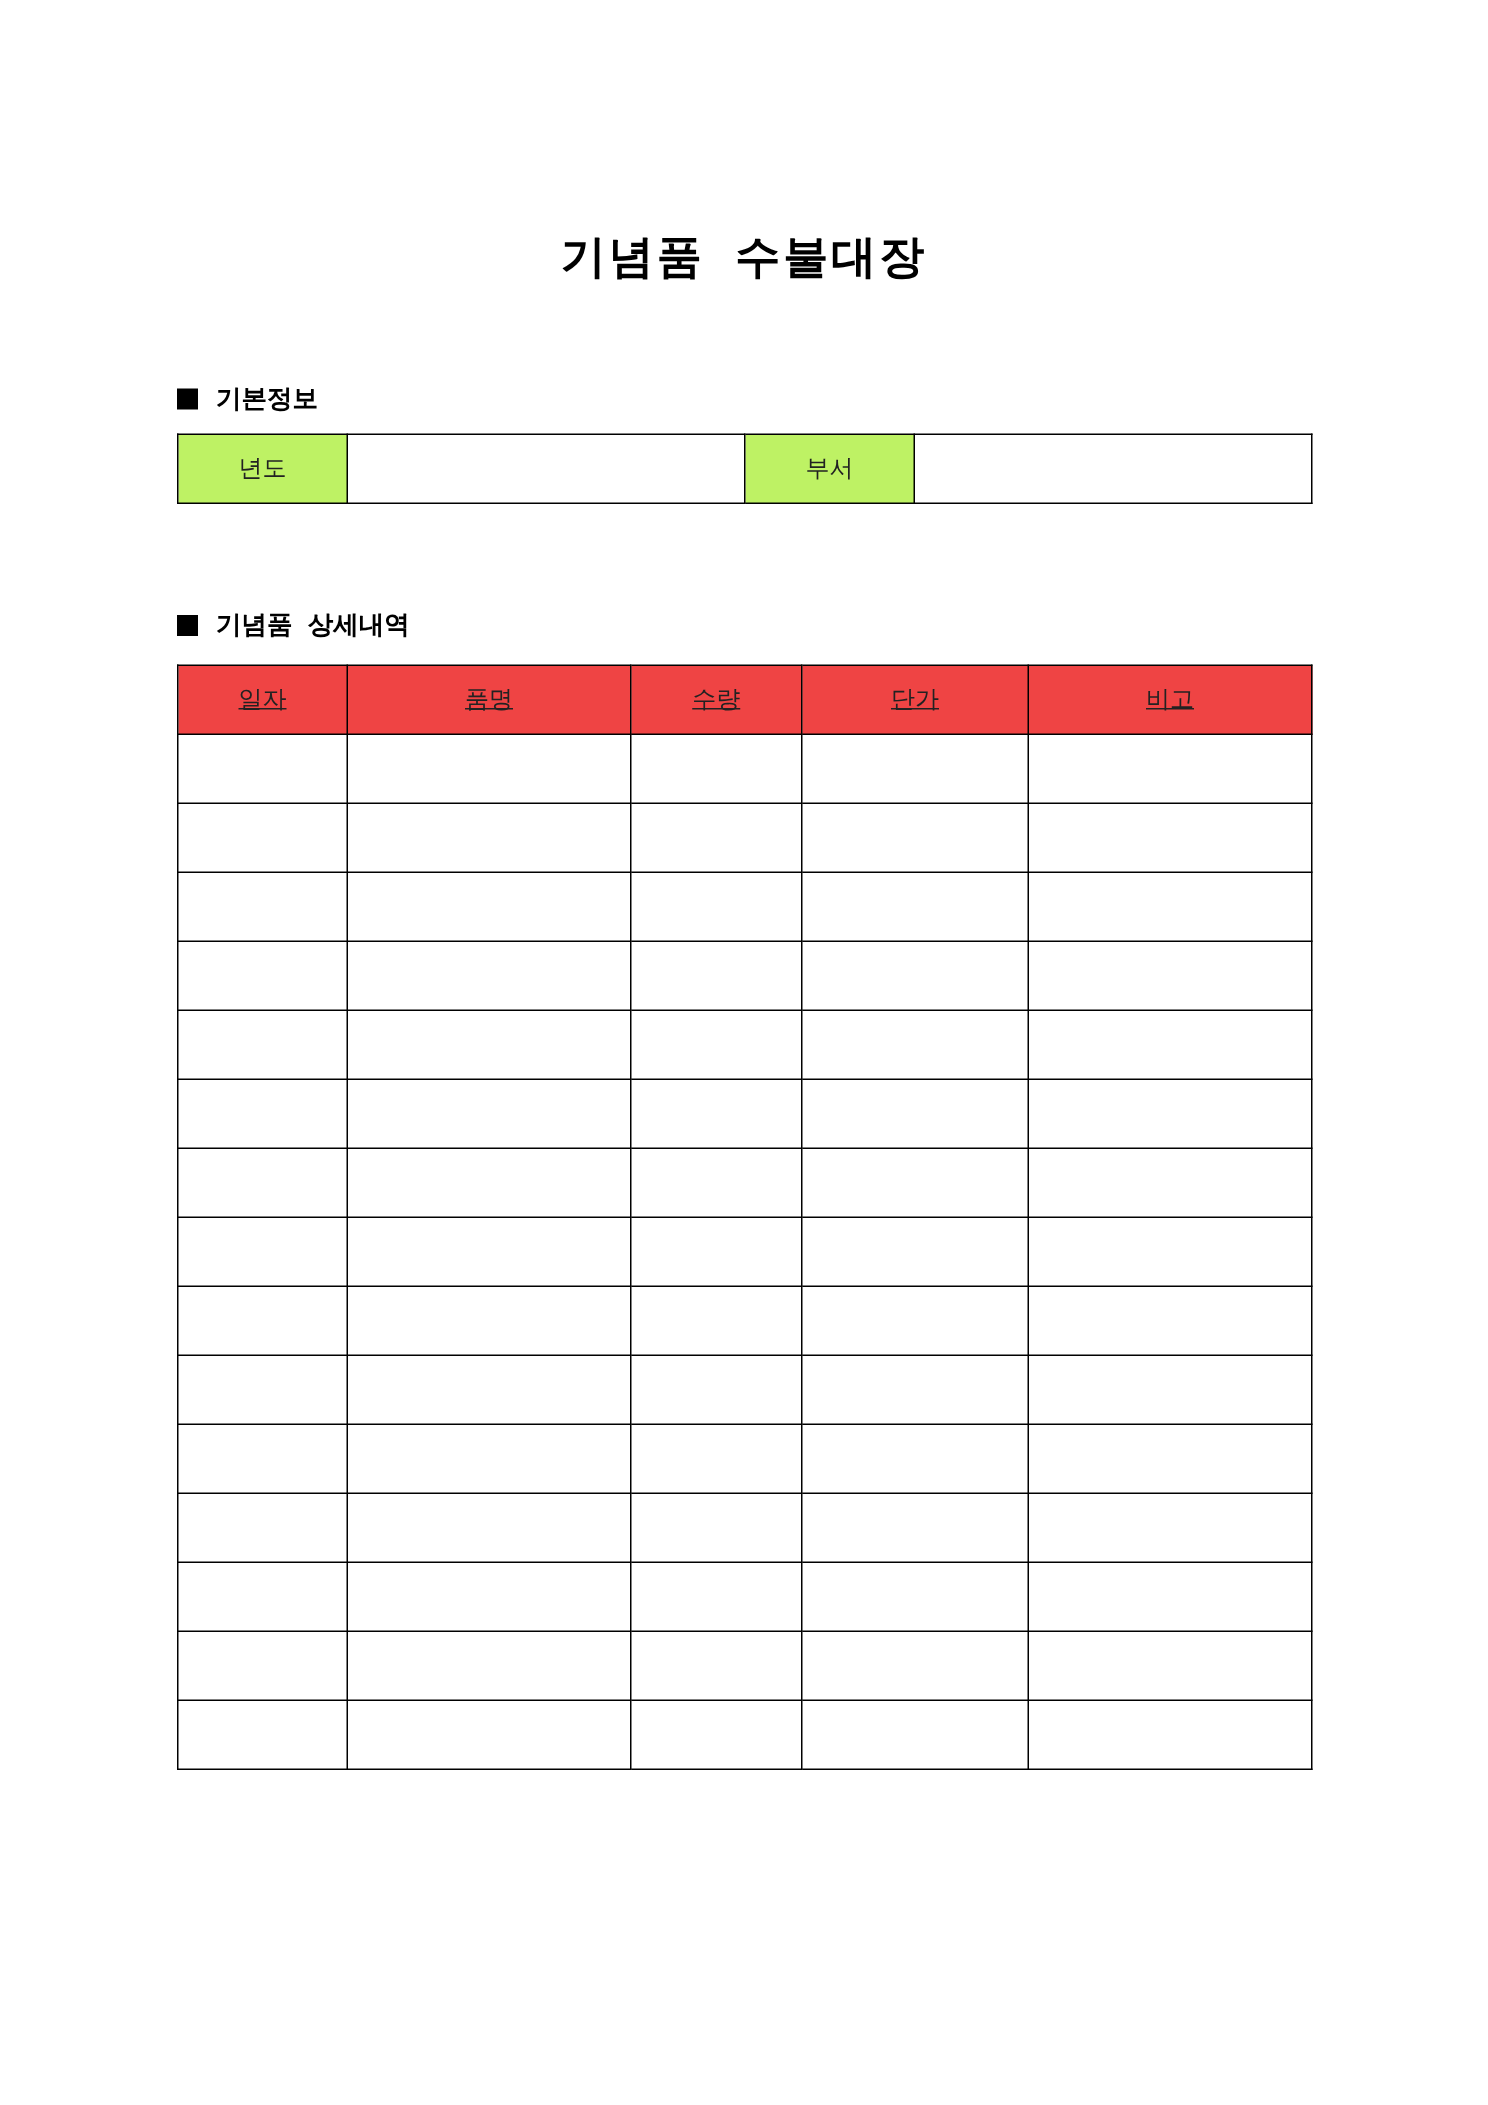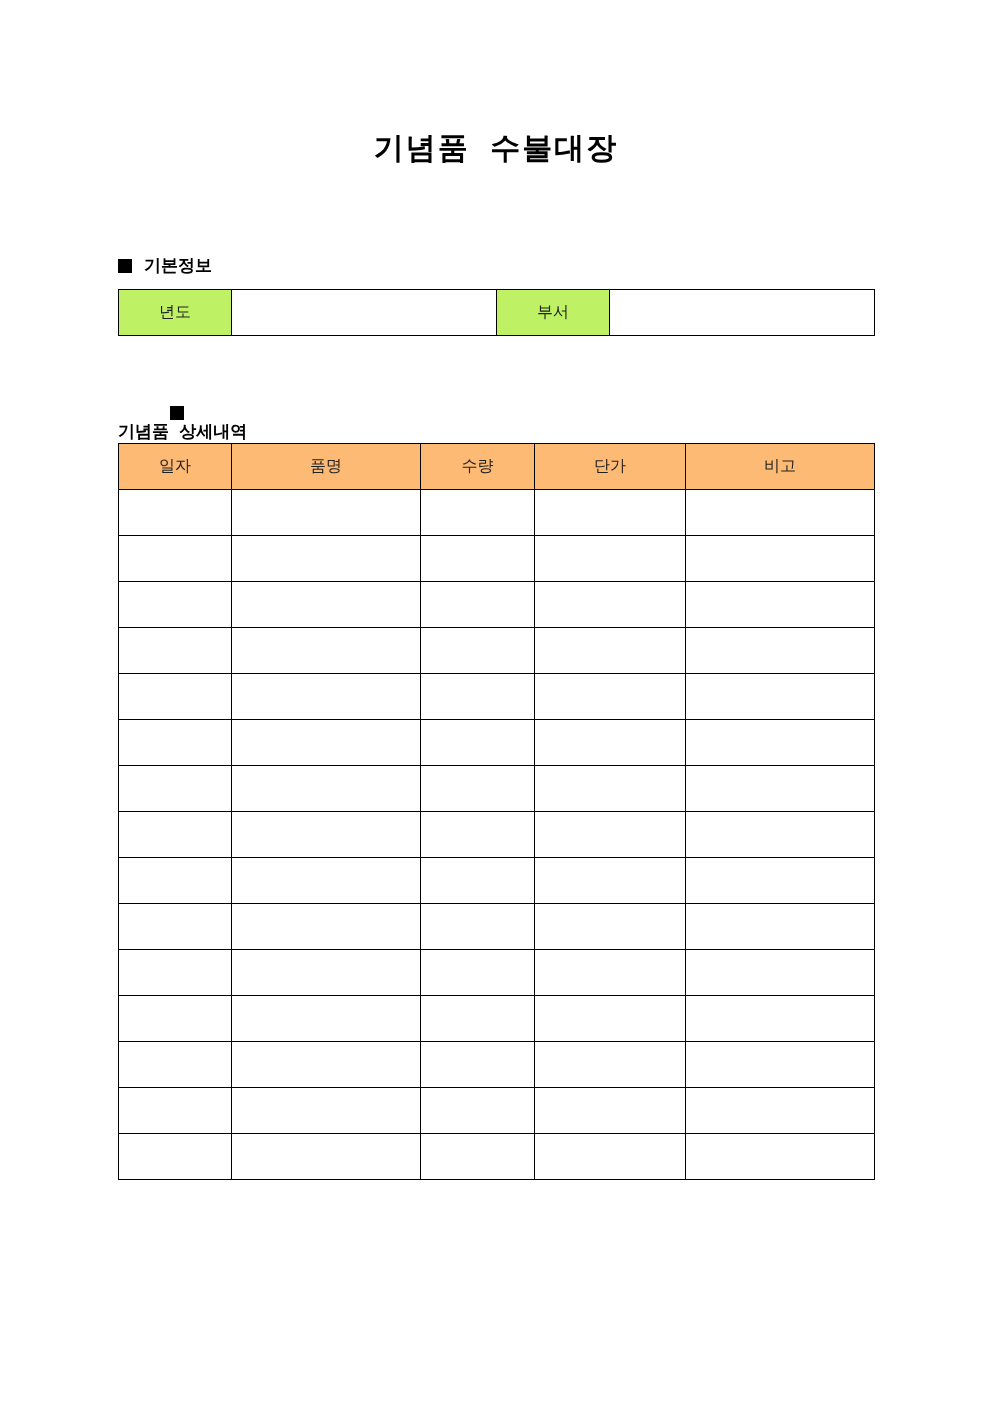--- a/index.html
+++ b/index.html
@@ -1,26 +1,26 @@
 <!DOCTYPE html>
 <html><head>
 <meta charset="utf-8">
 <style>
   html, body { margin:0; padding:0; background:#ffffff; }
   body { width:992px; height:1403px; position:relative; font-family:"DejaVu Sans", "Liberation Sans", sans-serif; color:#000; overflow:hidden; }
-  .title { position:absolute; left:0; width:992px; top:128px; text-align:center; font-size:30px; font-weight:bold; letter-spacing:2px; word-spacing:8px; }
+  .title { position:absolute; left:0; width:992px; top:151px; text-align:center; font-size:30px; font-weight:bold; letter-spacing:2px; word-spacing:8px; }
   .section { position:absolute; left:118px; font-size:17px; font-weight:bold; display:flex; align-items:center;font-family:Liberation Mono, monospace; }
   .section .sq { display:inline-block; width:14px; height:14px; background:#000; margin-right:12px; margin-top:1px; }
   table { position:absolute; border-collapse:collapse; table-layout:fixed; }
   td, th { border:1.5px solid #000; padding:0; text-align:center; vertical-align:middle; font-weight:normal; font-size:16px; color:#222; }
   .hdr { background:#bef264; }
   #info { left:118px; top:289px; width:756px; }
   #info td { height:45px; }
   #detail { left:118px; top:443px; width:756px; }
-  #detail th { height:45px; background:#fdba74; }
+  #detail th { height:45px; background:#ef4444;text-decoration:underline; }
   #detail td { height:45px; }
 </style>
 </head>
 <body>
 
 <div class="title">기념품 수불대장</div>
 
 <div class="section" style="top:254px;">
   <span class="sq"></span>
   <span>기본정보</span>
@@ -36,21 +36,21 @@
   <tbody>
       <tr>
     <td class="hdr">년도</td>
     <td></td>
     <td class="hdr">부서</td>
     <td></td>
   </tr>
 </tbody>
   </table>
 
-<div class="section" style="top:405px;flex-direction:column;">
+<div class="section" style="top:405px;">
   <span class="sq"></span>
   <span>기념품 상세내역</span>
 </div>
 
 <table id="detail">
   <colgroup>
     <col style="width:113px">
       <col style="width:189px">
       <col style="width:114px">
       <col style="width:151px">

